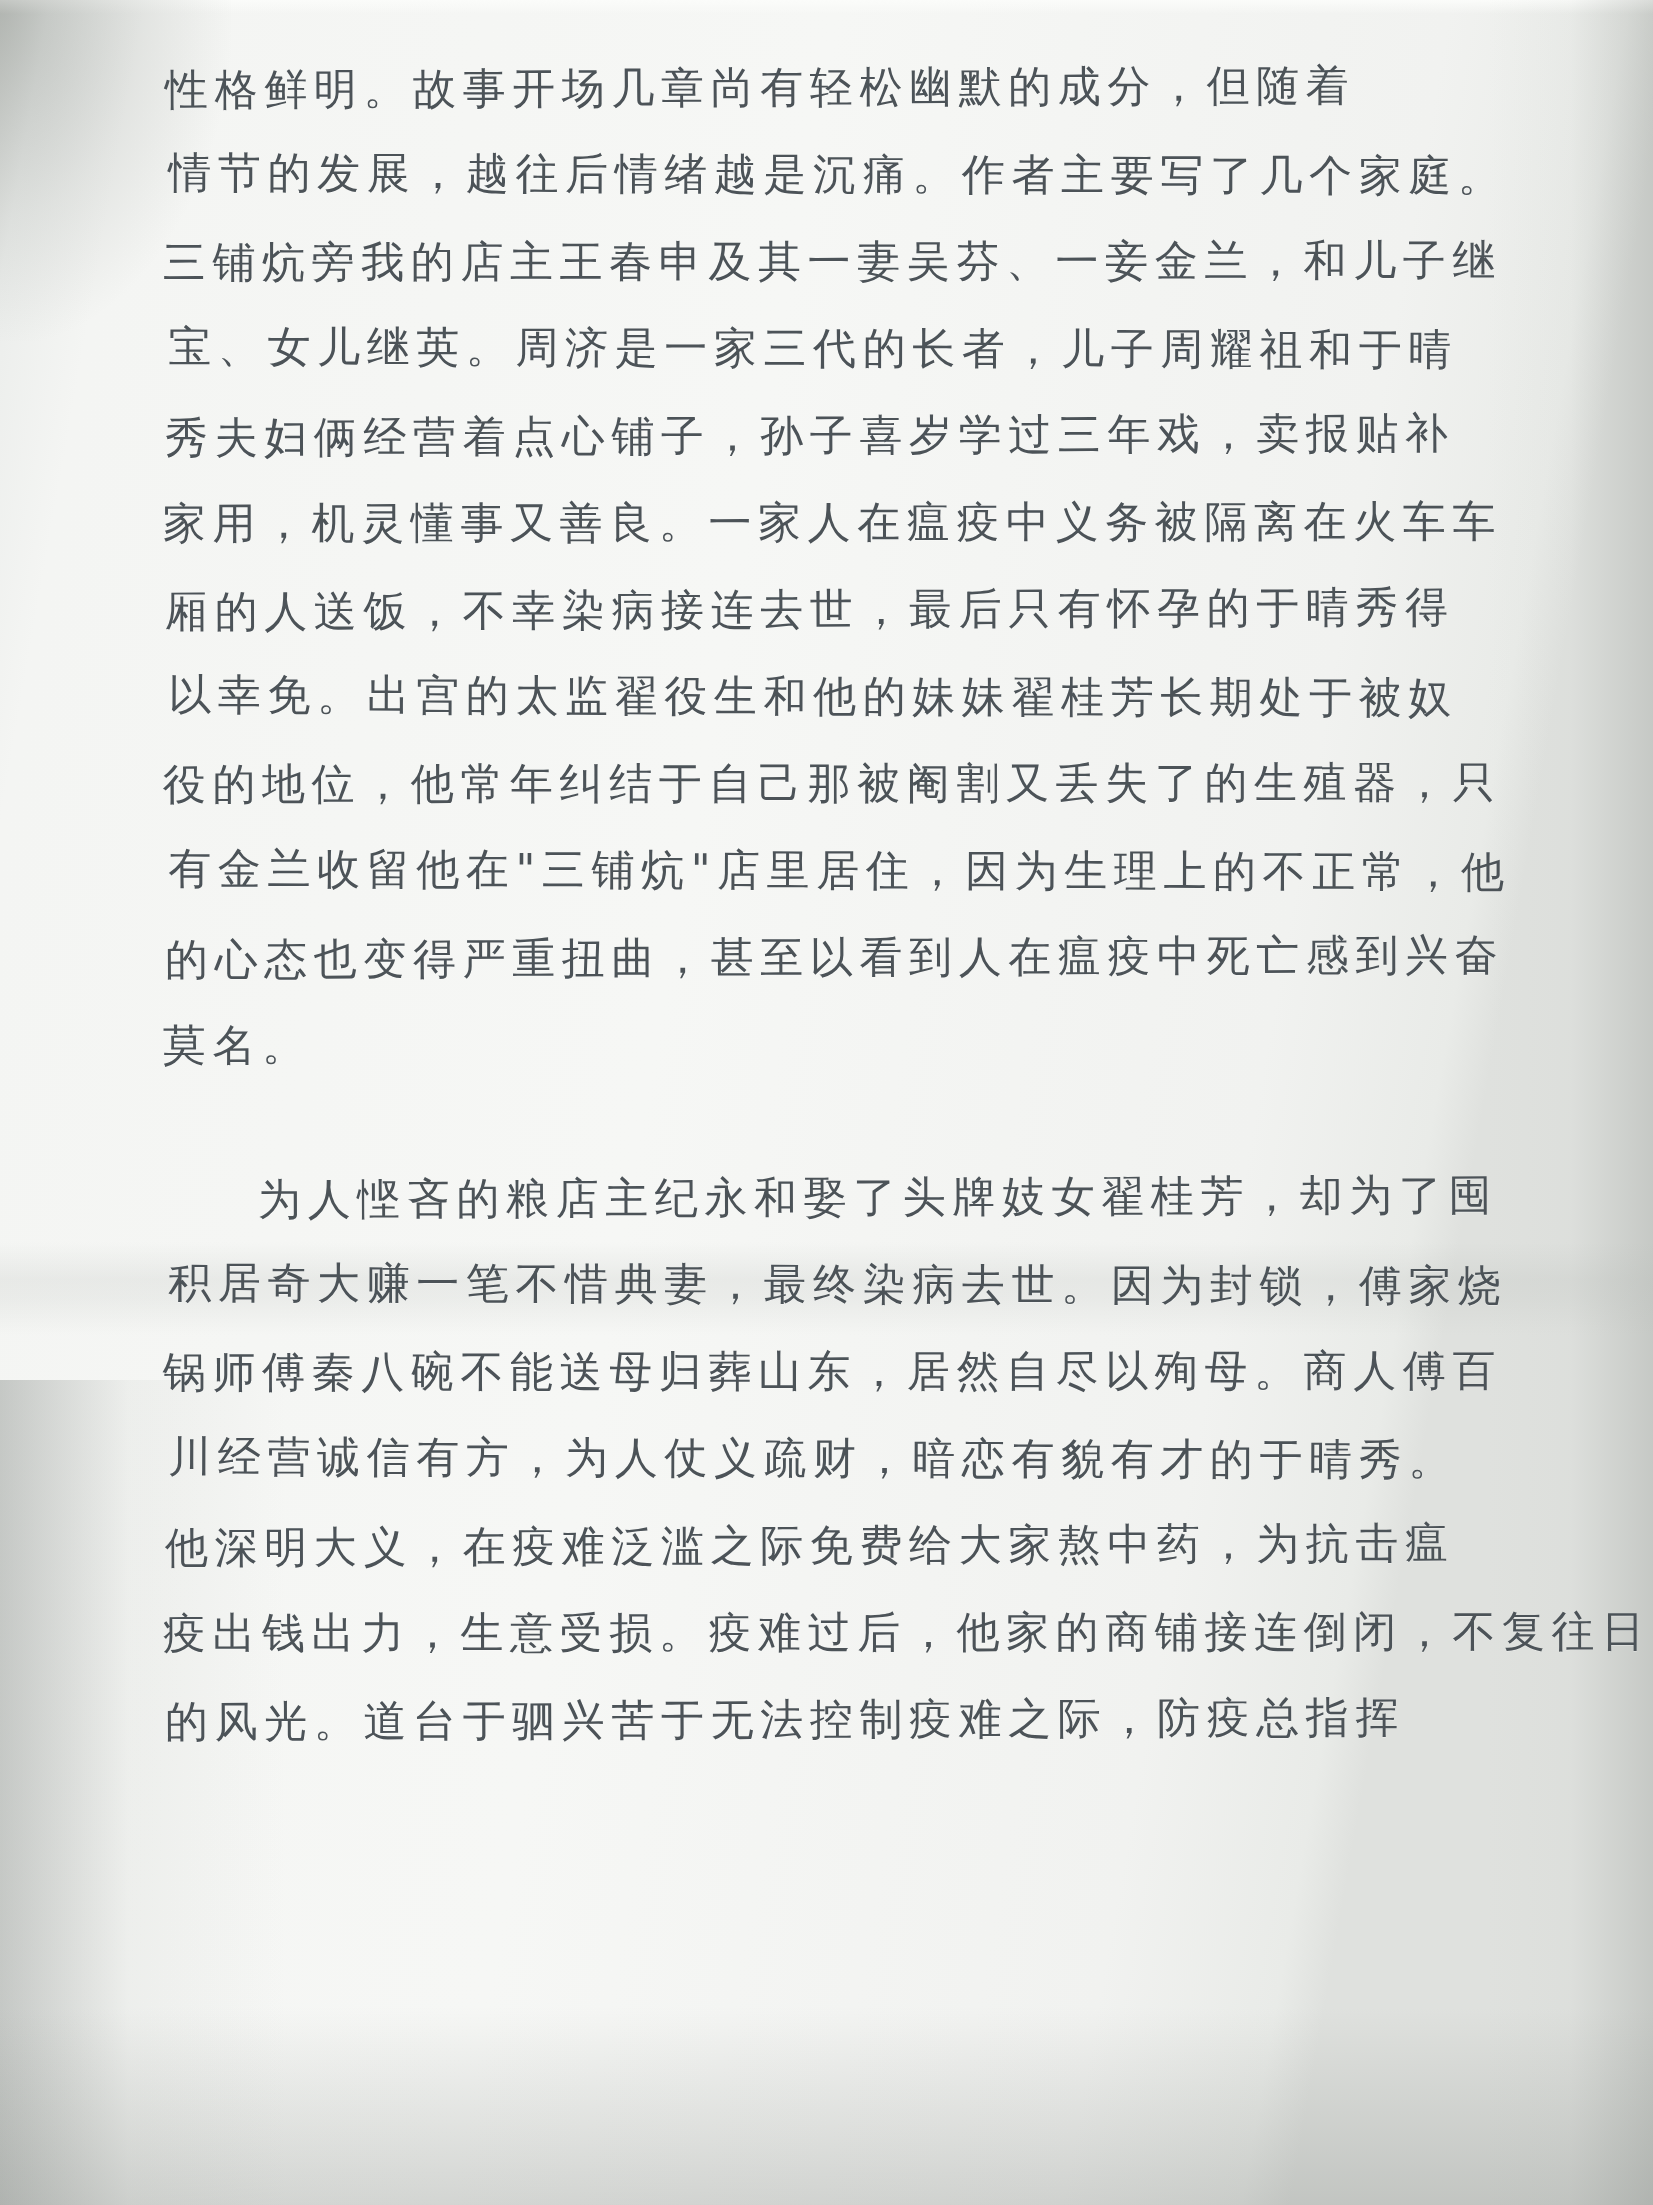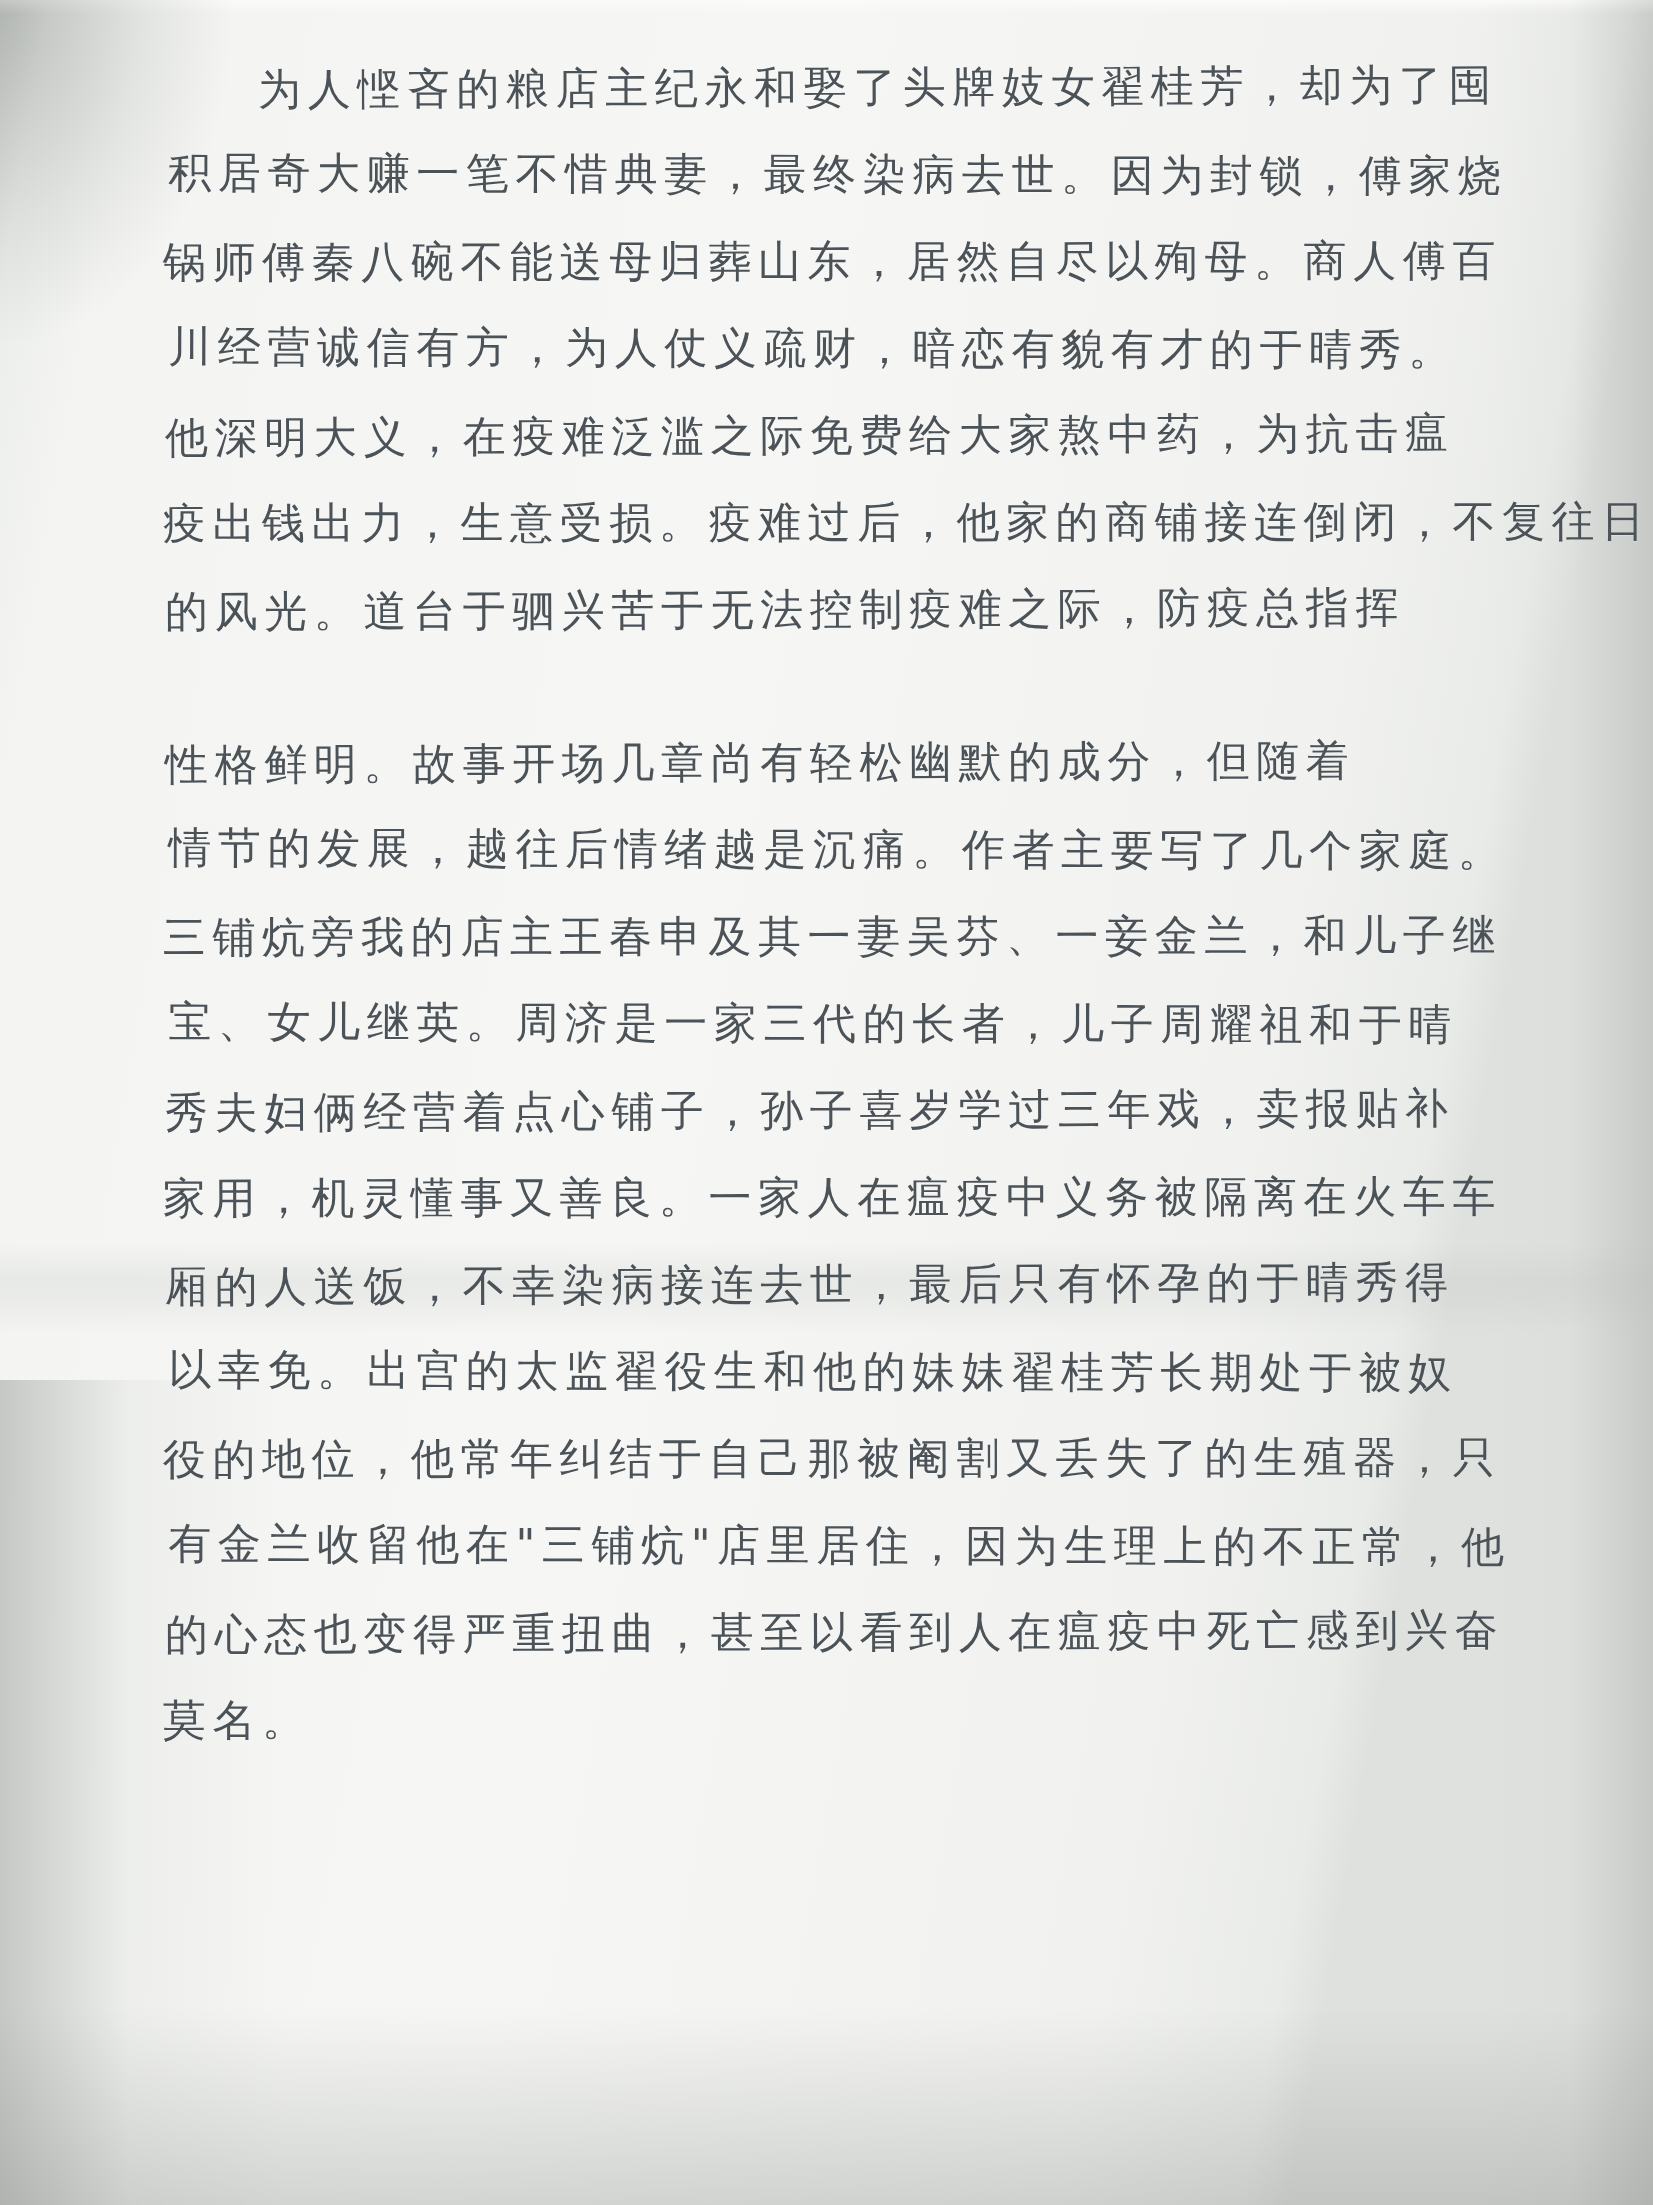--- a/index.html
+++ b/index.html
@@ -110,39 +110,39 @@
   <div class="top-edge"></div>
   <div class="shade-tl"></div>
   <div class="shade-bl"></div>
   <div class="shade-right"></div>
   <div class="shade-bottom"></div>
   <div class="crease"></div>
 
   <div class="content">
 
     <div class="para">
-      <div class="line indent">为人悭吝的粮店主纪永和娶了头牌妓女翟桂芳，却为了囤</div>
-      <div class="line">积居奇大赚一笔不惜典妻，最终染病去世。因为封锁，傅家烧</div>
-      <div class="line">锅师傅秦八碗不能送母归葬山东，居然自尽以殉母。商人傅百</div>
-      <div class="line">川经营诚信有方，为人仗义疏财，暗恋有貌有才的于晴秀。</div>
-      <div class="line">他深明大义，在疫难泛滥之际免费给大家熬中药，为抗击瘟</div>
-      <div class="line">疫出钱出力，生意受损。疫难过后，他家的商铺接连倒闭，不复往日</div>
-      <div class="line">的风光。道台于驷兴苦于无法控制疫难之际，防疫总指挥</div>
-    </div>
-
-    <div class="para">
       <div class="line">性格鲜明。故事开场几章尚有轻松幽默的成分，但随着</div>
       <div class="line">情节的发展，越往后情绪越是沉痛。作者主要写了几个家庭。</div>
       <div class="line">三铺炕旁我的店主王春申及其一妻吴芬、一妾金兰，和儿子继</div>
       <div class="line">宝、女儿继英。周济是一家三代的长者，儿子周耀祖和于晴</div>
       <div class="line">秀夫妇俩经营着点心铺子，孙子喜岁学过三年戏，卖报贴补</div>
       <div class="line">家用，机灵懂事又善良。一家人在瘟疫中义务被隔离在火车车</div>
       <div class="line">厢的人送饭，不幸染病接连去世，最后只有怀孕的于晴秀得</div>
       <div class="line">以幸免。出宫的太监翟役生和他的妹妹翟桂芳长期处于被奴</div>
       <div class="line">役的地位，他常年纠结于自己那被阉割又丢失了的生殖器，只</div>
       <div class="line">有金兰收留他在"三铺炕"店里居住，因为生理上的不正常，他</div>
       <div class="line">的心态也变得严重扭曲，甚至以看到人在瘟疫中死亡感到兴奋</div>
       <div class="line">莫名。</div>
     </div>
 
+    <div class="para">
+      <div class="line indent">为人悭吝的粮店主纪永和娶了头牌妓女翟桂芳，却为了囤</div>
+      <div class="line">积居奇大赚一笔不惜典妻，最终染病去世。因为封锁，傅家烧</div>
+      <div class="line">锅师傅秦八碗不能送母归葬山东，居然自尽以殉母。商人傅百</div>
+      <div class="line">川经营诚信有方，为人仗义疏财，暗恋有貌有才的于晴秀。</div>
+      <div class="line">他深明大义，在疫难泛滥之际免费给大家熬中药，为抗击瘟</div>
+      <div class="line">疫出钱出力，生意受损。疫难过后，他家的商铺接连倒闭，不复往日</div>
+      <div class="line">的风光。道台于驷兴苦于无法控制疫难之际，防疫总指挥</div>
+    </div>
+
   </div>
 </div>
 
 
 </body></html>

